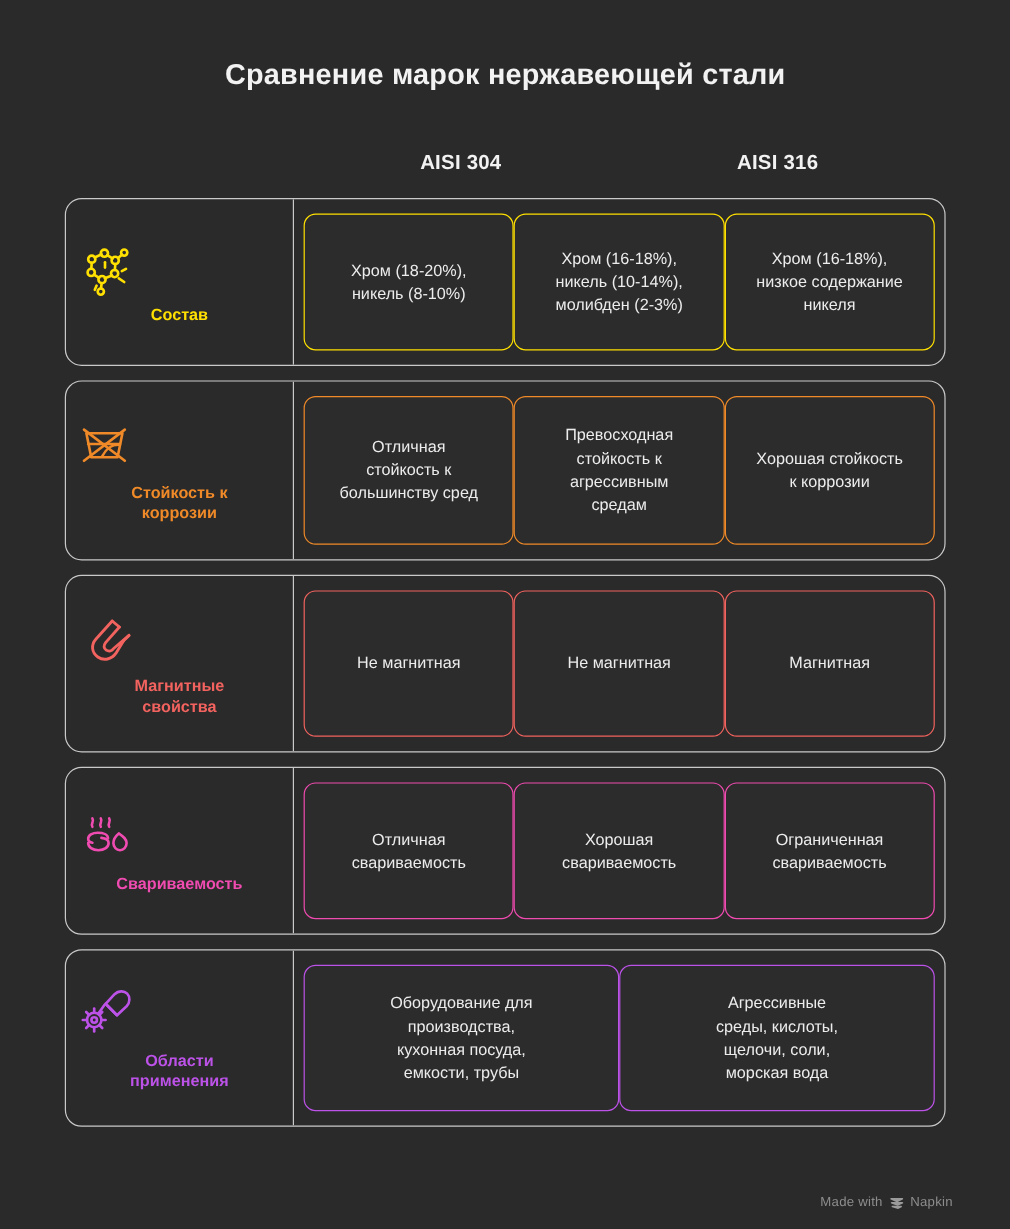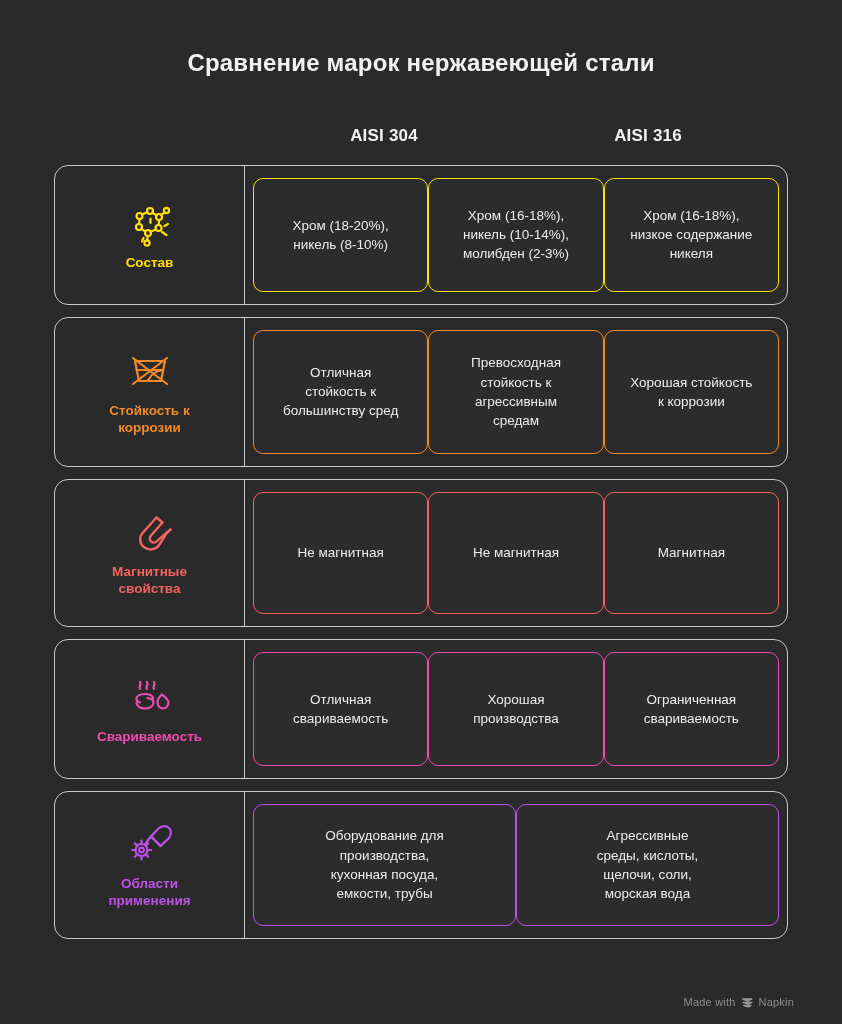--- a/index.html
+++ b/index.html
@@ -83,21 +83,20 @@
     background: transparent;
   }
 
   .row-label {
     width: 190px;
     flex: 0 0 190px;
     border-right: 1.5px solid #c9c9c9;
     box-sizing: border-box;
     display: flex;
     flex-direction: column;
-    align-items: center;
     justify-content: center;
     gap: 7px;
     padding: 14px 8px;
   }
 
   .row-icon {
     width: 48px;
     height: 48px;
     display: block;
   }
@@ -276,21 +275,21 @@
             <path d="M10.5 29.5 C10.5 33 14 35.5 19 35.5 C24 35.5 27.5 33 27.5 29.5 C27.5 27 25 25.5 21.5 25.2"></path>
             <path d="M36 21.5 C33 24 31.5 26.5 31.5 29.5 C31.5 33 34 35.5 37 35.5 C40 35.5 42.5 33 42.5 29.5 C42.5 26 39.5 24 36 21.5 Z"></path>
           </svg>
         </span>
         <span class="row-label-text" style="color:#ef4bb0; white-space:pre-line;">Свариваемость</span>
       </div>
       <div class="row-cells">
         <div class="cell" style="border-color: rgb(239, 75, 176); white-space: pre-line;">Отличная
 свариваемость</div>
         <div class="cell" style="border-color: rgb(239, 75, 176); white-space: pre-line;">Хорошая
-производства</div>
+свариваемость</div>
         <div class="cell" style="border-color: rgb(239, 75, 176); white-space: pre-line;">Ограниченная
 свариваемость</div>
       </div>
     </div>
 
     <div class="row row-4">
       <div class="row-label">
         <span class="row-icon">
           <svg viewBox="0 0 48 48" fill="none" stroke="#bc52e8" stroke-width="2.2" stroke-linecap="round" stroke-linejoin="round">
             <path d="M32.5 8.5 C35.5 5.5 40.5 5.5 43 8 C45.5 10.5 45.5 15.5 42.5 18.5 L34.5 26 L25 16.5 Z"></path>

